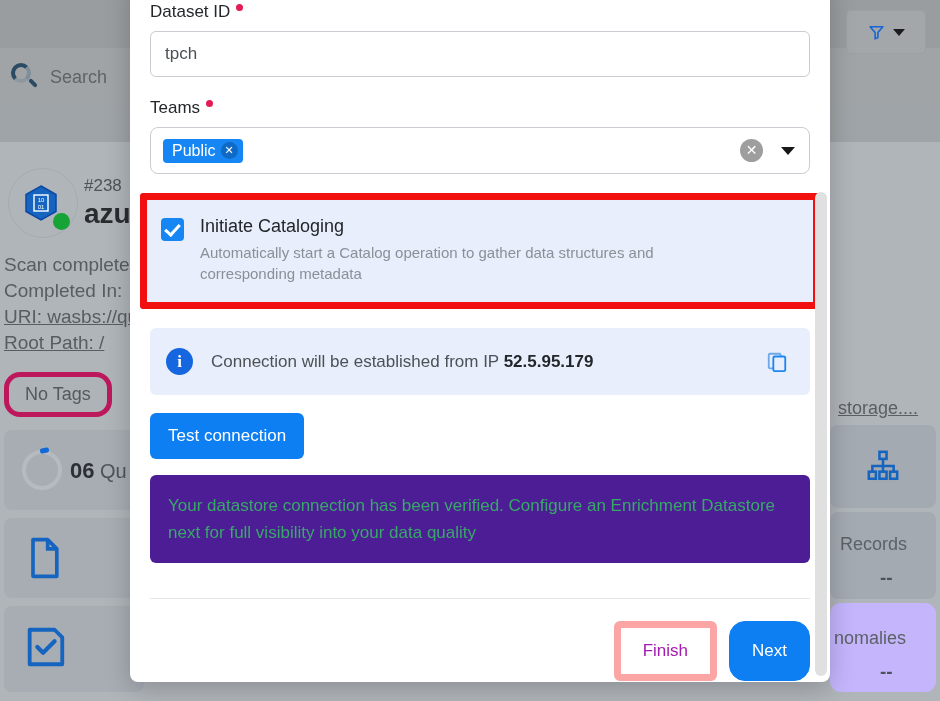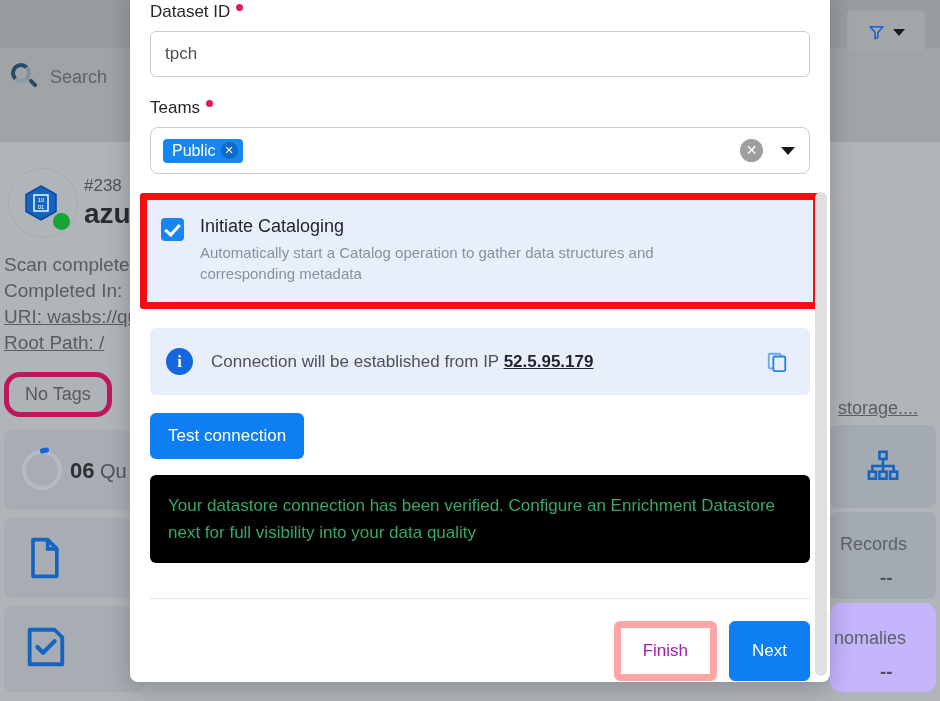--- a/index.html
+++ b/index.html
@@ -376,40 +376,40 @@
     line-height: 27px;
     text-align: center;
     font-family: "Liberation Serif", serif;
     flex: none;
   }
   .info-text {
     margin-left: 18px;
     font-size: 17px;
     color: #4d5156;
   }
-  .info-text b { color: #23262a; text-decoration: underline; }
+  .info-text b { color: #23262a; }
   .copy-btn {
     position: absolute;
     right: 22px;
     width: 22px; height: 22px;
   }
 
   .btn-primary {
     background: #0d7ff2;
     color: #fff;
     border: none;
     border-radius: 6px;
     font-size: 17px;
     font-family: "Liberation Sans", sans-serif;
     padding: 13px 18px;
     cursor: pointer;
   }
   .success-panel {
     margin: 8px 20px;
-    background: #000000;
+    background: #4c1d95;
     border-radius: 6px;
     padding: 17px 18px;
     font-size: 17px;
     color: #38a868;
     line-height: 27px;
   }
   .divider {
     margin: 0 20px;
     border-top: 1px solid #e4e6e9;
   }
@@ -426,21 +426,21 @@
     border-radius: 6px;
     font-size: 17px;
     font-family: "Liberation Sans", sans-serif;
     padding: 13px 22px;
     cursor: pointer;
   }
   .btn-next {
     background: #0d7ff2;
     color: #fff;
     border: 1px solid #0d7ff2;
-    border-radius: 6px;
+    border-radius: 16px;
     font-size: 17px;
     font-family: "Liberation Sans", sans-serif;
     padding: 13px 22px;
     cursor: pointer;
   }
 
   .modal-scrollbar {
     position: absolute;
     left: 815px; top: 192px;
     width: 12px; height: 484px;

